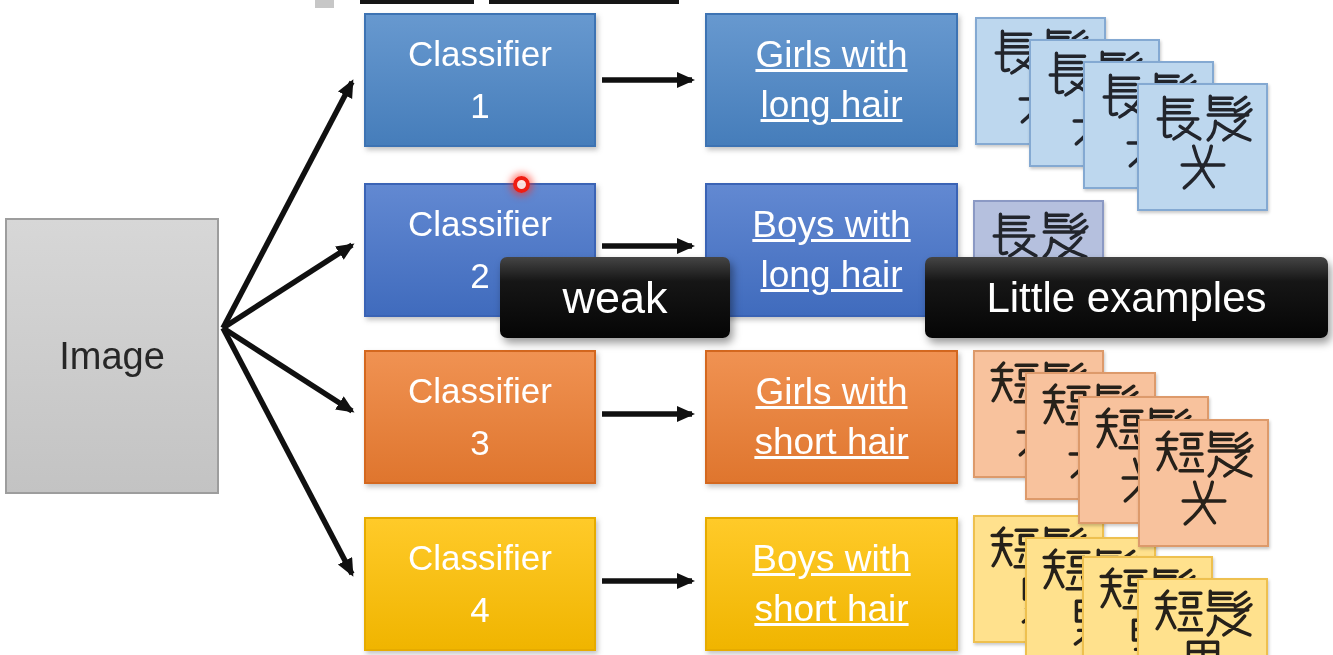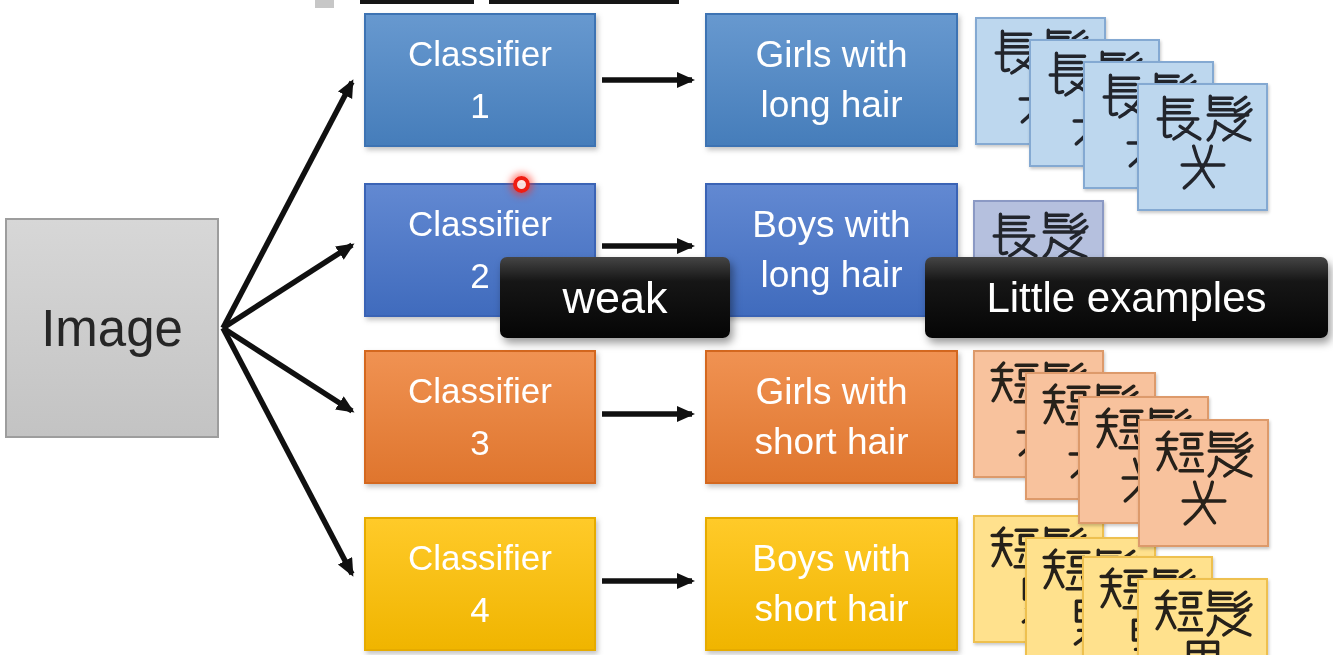--- a/index.html
+++ b/index.html
@@ -9,35 +9,35 @@
   
   .top-frag{position:absolute;height:4px;top:0;background:#161616;z-index:0;}
   .frag-a{left:360px;width:114px;}
   .frag-b{left:489px;width:190px;}
   .frag-gray{position:absolute;left:315px;top:0;width:19px;height:8px;background:#c7c7c7;z-index:0;}
 
   
   #arrows{position:absolute;left:0;top:0;z-index:1;}
 
   
-  .input-box{position:absolute;left:5px;top:218px;width:214px;height:220px;
+  .input-box{position:absolute;left:5px;top:218px;width:214px;height:276px;
     background:linear-gradient(180deg,#d7d7d7,#c3c3c3);
     border:2px solid #9d9d9d;box-sizing:border-box;z-index:2;
     display:flex;align-items:center;justify-content:center;
-    font-size:51px;color:#262626;}
+    font-size:38px;color:#262626;}
 
   
   .dbox{position:absolute;width:232px;height:134px;box-sizing:border-box;border:2px solid;
     display:flex;flex-direction:column;align-items:center;justify-content:center;
     color:#fff;z-index:2;box-shadow:2px 3px 5px rgba(80,80,80,.35);
     background-image:linear-gradient(180deg,rgba(255,255,255,.16),rgba(0,0,0,.06));text-align:center;}
   .dbox .l1,.dbox .l2{line-height:52px;}
   .clf{left:364px;font-size:35px;}
   .out{left:705px;width:253px;font-size:37px;}
-  .out .l1,.out .l2{line-height:50px;}
+  .out .l1,.out .l2{line-height:50px;text-decoration:underline;}
   .row1{top:13px;} .row2{top:183px;} .row3{top:350px;} .row4{top:517px;}
 
   
   .card{position:absolute;width:131px;height:128px;box-sizing:border-box;border:2px solid;
     display:flex;flex-direction:column;align-items:center;padding-top:7px;
     box-shadow:1px 2px 3px rgba(0,0,0,.22);}
   .cjk-line{display:flex;justify-content:center;}
   .glyph{width:50px;height:50px;}
   .glyph path{fill:none;stroke:#22252c;stroke-width:3.3;stroke-linecap:round;stroke-linejoin:round;}
   .warm .glyph path{stroke:#26211a;}

